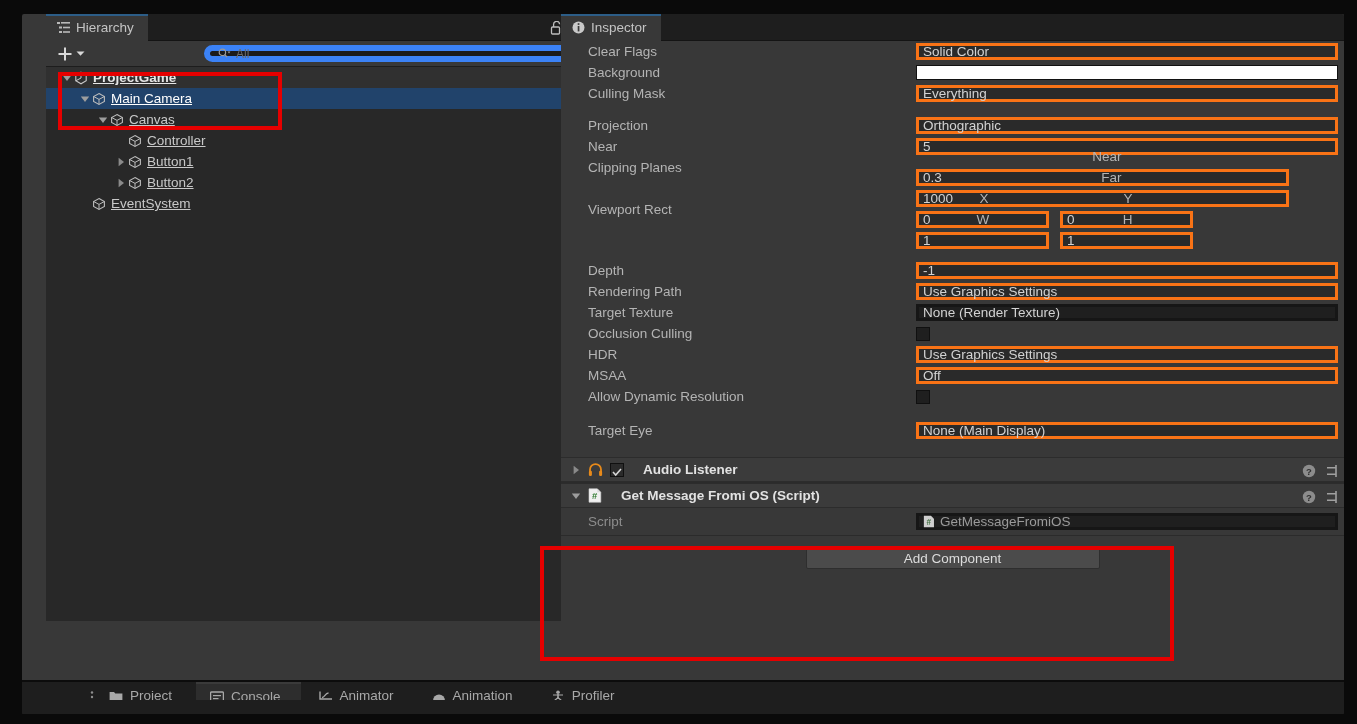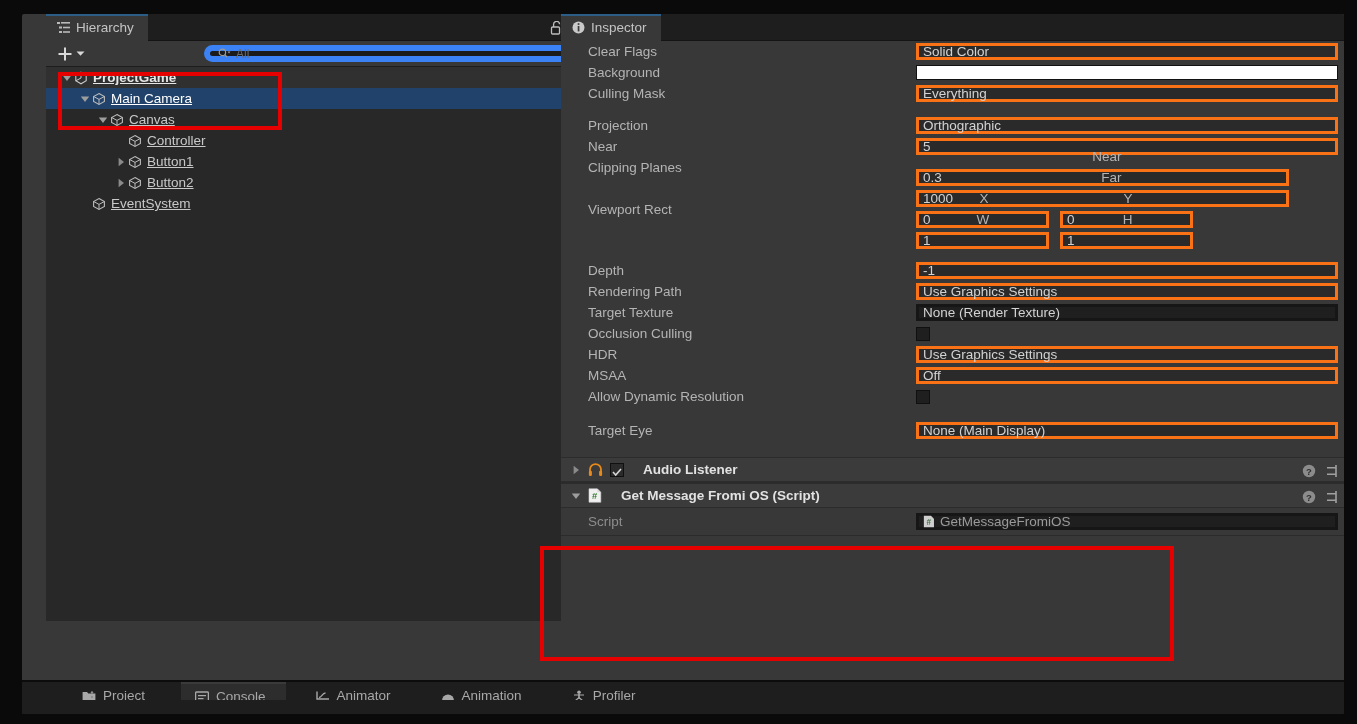--- a/index.html
+++ b/index.html
@@ -233,22 +233,22 @@
   .bottom-bar {
     position: absolute;
     left: 0; bottom: 0;
     width: 1322px; height: 34px;
     background: #1e1e1e;
     border-top: 2px solid #0c0c0c;
   }
   .bottom-tabs {
     display: flex; align-items: center;
     height: 27px;
-    padding-left: 46px;
-    gap: 16px;
+    padding-left: 73px;
+    gap: 4px;
   }
   .btab {
     display: flex; align-items: center; gap: 7px;
     height: 27px;
     padding: 0 20px 0 14px;
     font-size: 13.5px;
     color: #a8a8a8;
     cursor: default;
     white-space: nowrap;
   }
@@ -656,20 +656,25 @@
                   <svg width="12" height="13" viewBox="0 0 14 15">
                     <path d="M1 0.8 H9.3 L12.8 4.3 V14.2 H1 Z" fill="#cfcfcf"></path>
                     <text x="6.6" y="11.4" font-size="9.5" font-family="Liberation Sans, sans-serif" font-weight="bold" fill="#3f6f3f" text-anchor="middle">#</text>
                   </svg>
                 </span>
                 <span>GetMessageFromiOS</span>
               </div>
             </div>
           </div>
           <div class="comp-sep"></div>
+          <div class="add-comp-wrap">
+            <div class="add-comp-btn">
+              <span>Add Component</span>
+            </div>
+          </div>
         </div>
     </div>
 
     <div class="bottom-bar">
       <span class="ico bottom-dots">
         <svg width="4" height="14" viewBox="0 0 4 14">
           <circle cx="2" cy="2.5" r="1.2" fill="#8f8f8f"></circle>
           <circle cx="2" cy="7" r="1.2" fill="#8f8f8f"></circle>
           <circle cx="2" cy="11.5" r="1.2" fill="#8f8f8f"></circle>
         </svg>

